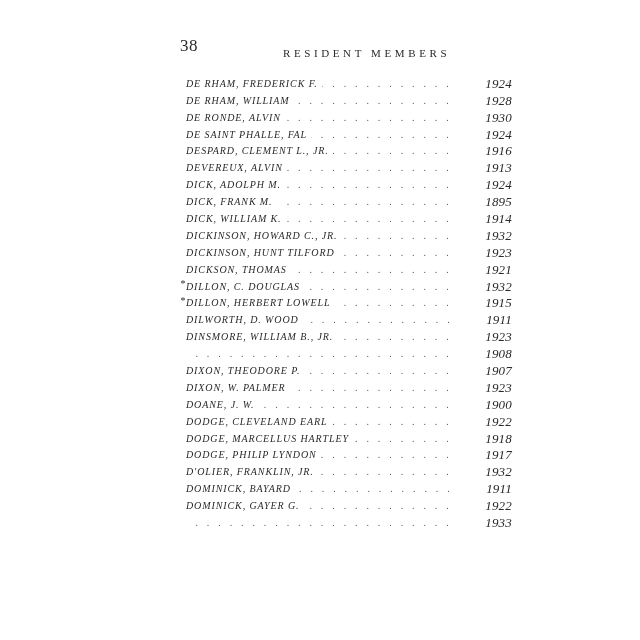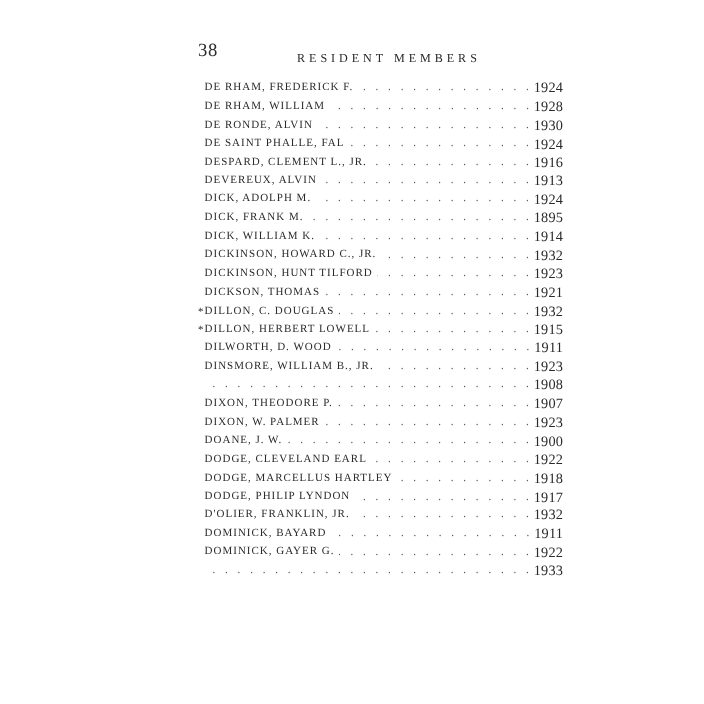--- a/index.html
+++ b/index.html
@@ -18,39 +18,41 @@
     .page-number {
       position: absolute;
       left: 180px;
       top: 36px;
       font-size: 17px;
       letter-spacing: 0.5px;
       color: #2a2a2a;
     }
     .running-head {
       position: absolute;
-      left: 270px;
+      left: 283px;
       top: 47px;
       font-size: 11px;
       letter-spacing: 3.6px;
       color: #2a2a2a;
     }
     .roster {
       position: absolute;
       left: 186px;
       top: 73px;
       width: 326px;
     }
     .row {
       position: relative;
       height: 16.9px;
       display: flex;
+      align-items: flex-end;
       font-size: 10px;
       letter-spacing: 0.9px;
       white-space: nowrap;
+      font-style: italic;
     }
     .row .star {
       position: absolute;
       left: -6px;
       top: 2px;
       font-size: 10px;
       letter-spacing: 0;
     }
     .row .name {
       flex: 0 0 auto;
@@ -66,20 +68,21 @@
       line-height: 13px;
       text-align: right;
       direction: rtl;
     }
     .row .year {
       flex: 0 0 auto;
       font-size: 13px;
       letter-spacing: 0.2px;
       line-height: 13px;
       padding-left: 1px;
+      margin-left: 32px;
     }
   </style>
 </head>
 <body>
 
 <div>
   <span class="page-number">38</span>
   <span class="running-head">RESIDENT MEMBERS</span>
 
   <div class="roster" id="roster">

